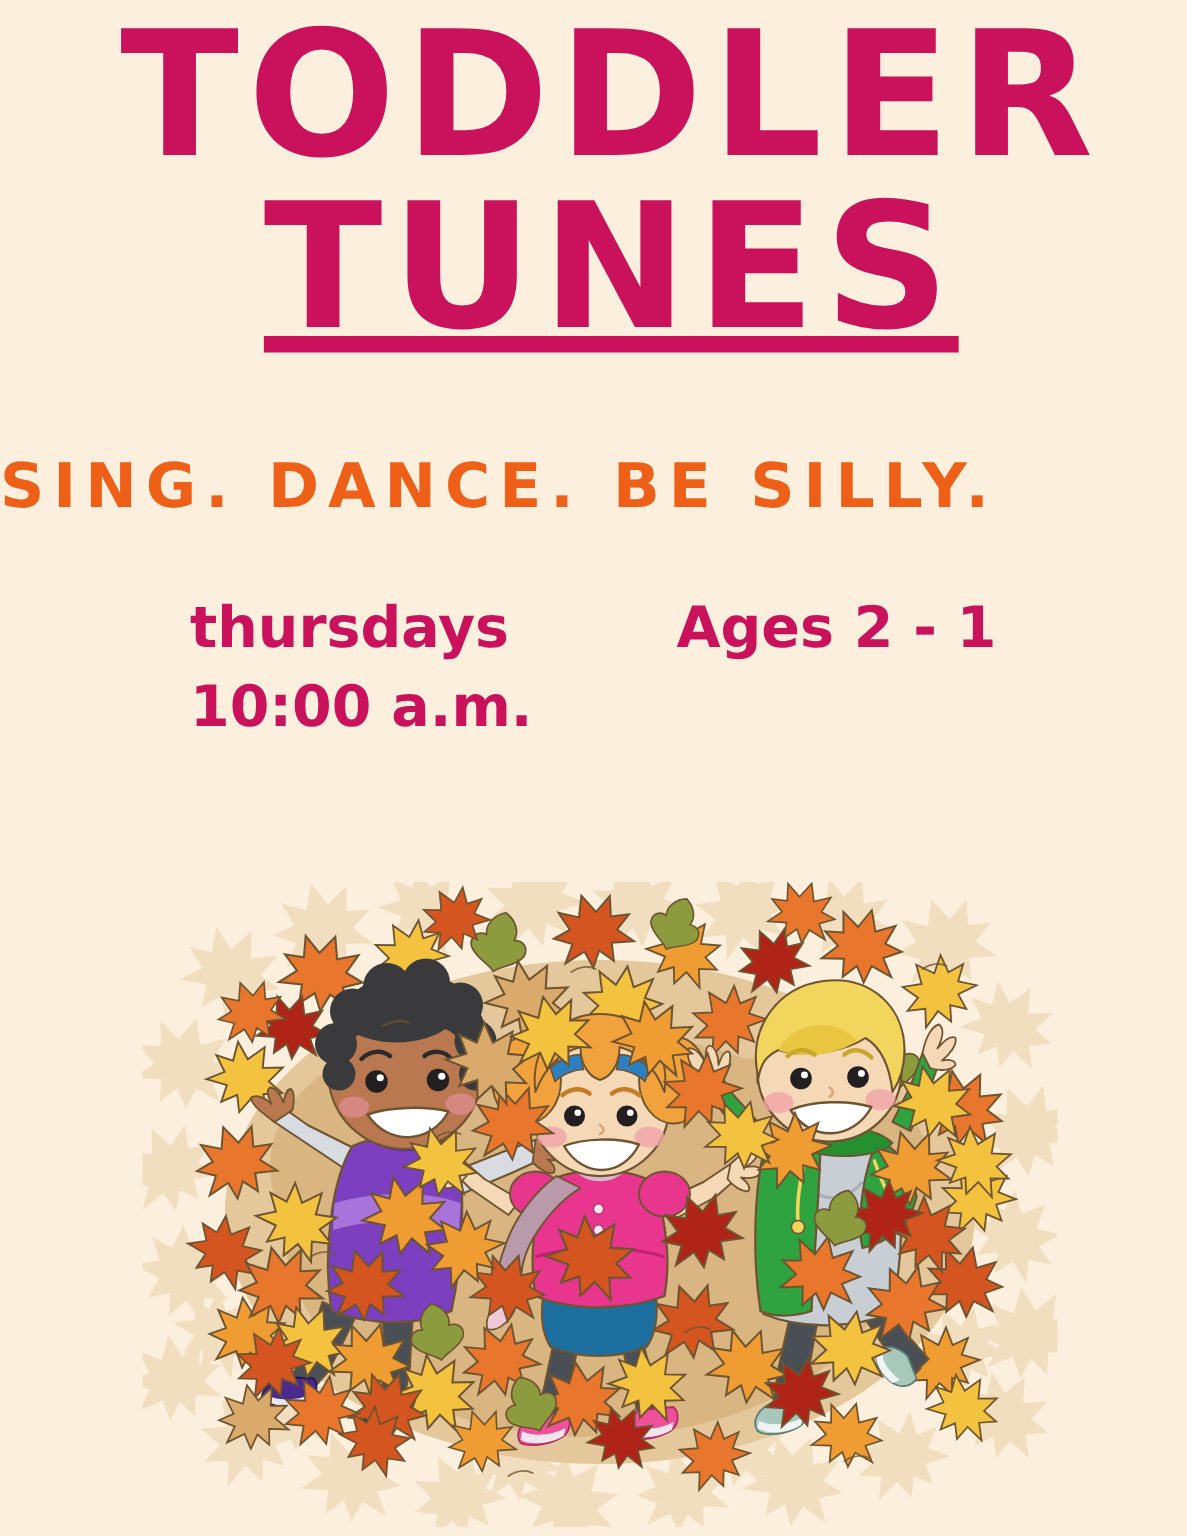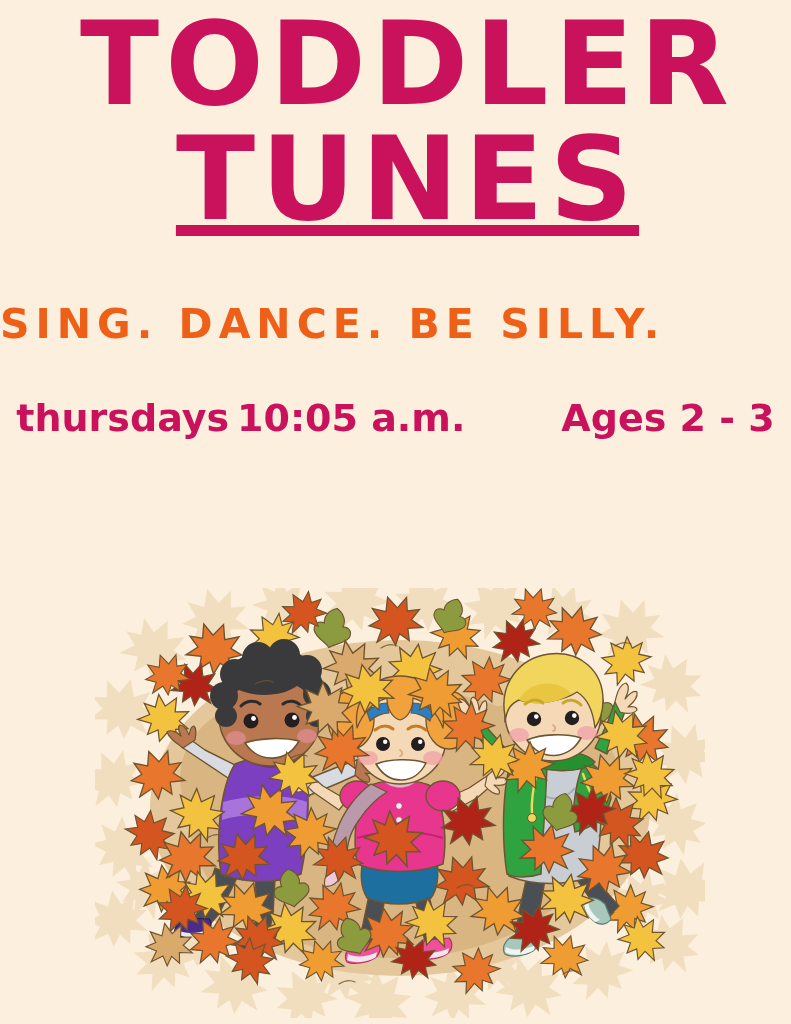--- a/index.html
+++ b/index.html
@@ -58,21 +58,21 @@
     position: absolute;
     top: 396px;
     left: 0;
     width: 791px;
     display: flex;
     justify-content: center;
     gap: 96px;
   }
   .detail-col {
     display: flex;
-    flex-direction: row;
+    flex-direction: column;
     gap: 8px;
     text-align: left;
   }
   .detail-line {
     font-family: "DejaVu Sans", sans-serif;
     font-weight: bold;
     font-size: 38px;
     line-height: 1.18;
     color: #C9115C;
     white-space: nowrap;
@@ -100,24 +100,24 @@
   <div class="headline-block">
     <div class="headline-line l1">TODDLER</div>
     <div class="headline-line l2">TUNES</div>
   </div>
 
   <div class="subtitle">SING. DANCE. BE SILLY.</div>
 
   <div class="details">
     <div class="detail-col">
       <div class="detail-line">thursdays</div>
-      <div class="detail-line">10:05 a.m.</div>
+      <div class="detail-line">10:00 a.m.</div>
     </div>
     <div class="detail-col">
-      <div class="detail-line">Ages 2 - 3</div>
+      <div class="detail-line">Ages 2 - 1</div>
     </div>
   </div>
 
   <div id="illustration">
     <svg viewBox="0 0 610 430" xmlns="http://www.w3.org/2000/svg">
       <defs>
 
         <g id="leaf">
           <path d="M0,-20 L5,-9 L15,-15 L12,-4 L22,-2 L13,4 L20,13 L8,10 L6,20 L0,12 L-6,20 L-8,10 L-20,13 L-13,4 L-22,-2 L-12,-4 L-15,-15 L-5,-9 Z"></path>
         </g>

